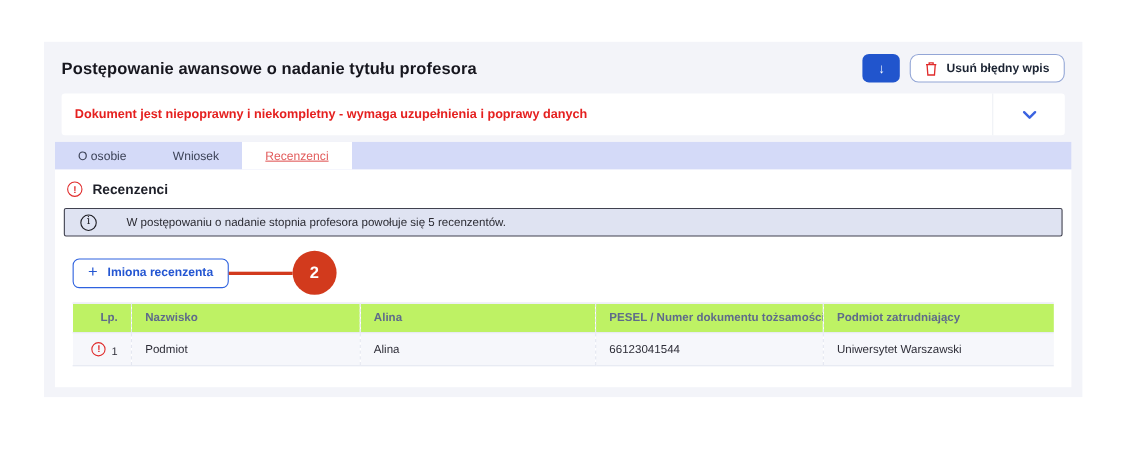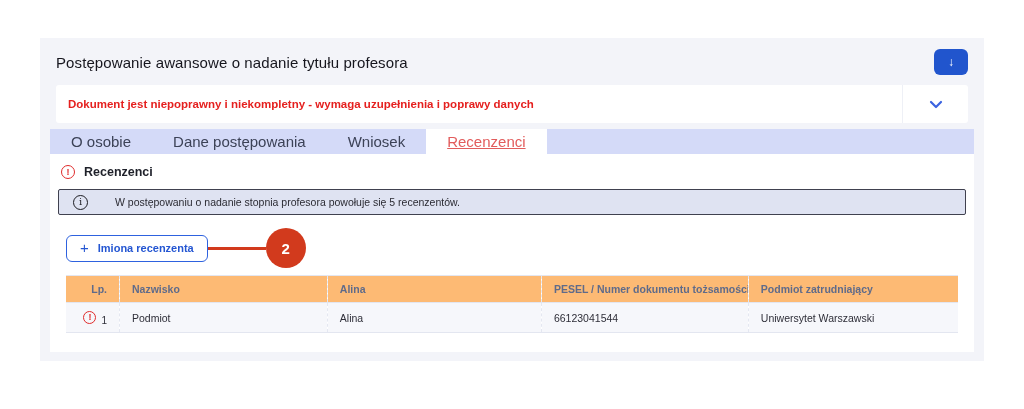--- a/index.html
+++ b/index.html
@@ -16,21 +16,21 @@
     width: 944px;
     background: #f3f4f9;
     padding-bottom: 9px;
   }
   
   .card-header {
     display: flex; justify-content: space-between; align-items: center;
     padding: 11px 16px 10px 16px;
   }
   .page-title {
-    margin: 0; font-size: 15px; font-weight: normal; color: #16161e; letter-spacing: .1px;
+    margin: 0; font-size: 15px; font-weight: bold; color: #16161e; letter-spacing: .1px;
   }
   .header-actions { display: flex; align-items: center; gap: 9px; }
   .btn { height: 26px; display: inline-flex; align-items: center; gap: 8px;
          font-family: "Liberation Sans", sans-serif; font-size: 11px; font-weight: bold;
          cursor: pointer; white-space: nowrap; }
   .btn-primary {
     background: #2155cd; color: #ffffff; border: none; border-radius: 6px; padding: 0 14px;
   }
   .btn-primary .dl-icon { font-size: 12px; font-weight: bold; }
   .btn-outline {
@@ -47,21 +47,21 @@
   }
   .alert-toggle {
     width: 66px; display: flex; align-items: center; justify-content: center;
     border-left: 1px solid #eef0f6; cursor: pointer;
   }
   
   .panel { margin: 6px 10px 0 10px; background: #ffffff; padding-bottom: 19px; }
   .tabbar { background: #d4daf8; display: flex; height: 25px; }
   .tab {
     display: flex; align-items: center; padding: 0 21px;
-    font-size: 15px; color: #3c4257; cursor: pointer; white-space: nowrap;
+    font-size: 11px; color: #3c4257; cursor: pointer; white-space: nowrap;
   }
   .tab.active { background: #ffffff; color: #e25c5c; text-decoration: underline; }
   .section-heading {
     display: flex; align-items: center; gap: 9px;
     padding: 11px 16px 10px 11px;
     font-size: 12.5px; font-weight: bold; color: #1e2029;
   }
   .err-circle {
     width: 14px; height: 14px; min-width: 14px;
     border: 1.5px solid #e02b2b; border-radius: 50%;
@@ -93,21 +93,21 @@
   .annot-circle {
     width: 40px; height: 40px; border-radius: 50%; background: #d23a1d;
     color: #ffffff; font-size: 15px; font-weight: bold;
     display: flex; align-items: center; justify-content: center;
   }
   
   table { width: 892px; margin: 0 16px; border-collapse: collapse; font-size: 10.5px; table-layout: fixed; }
   thead th {
     height: 27px; padding: 0 12px; text-align: left;
     color: #5f6b8a; font-weight: bold;
-    background: #fdba74;
+    background: #bef264;
     border-top: 1px solid #e3e6f0; border-bottom: 1px solid #e3e6f0;
     border-left: 1px dashed #e4e7f1;
     overflow: hidden; white-space: nowrap;
   }
   thead th:first-child { border-left: none; text-align: right; }
   tbody td {
     height: 30px; padding: 0 12px; color: #2e2e38;
     background: #f6f7fb; border-bottom: 1px solid #e3e6f0;
     border-left: 1px dashed #e4e7f1;
     overflow: hidden; white-space: nowrap;
@@ -120,40 +120,47 @@
 </head>
 <body>
 
 <div class="card">
 
   <div class="card-header">
     <h1 class="page-title">Postępowanie awansowe o nadanie tytułu profesora</h1>
     <div class="header-actions">
       <button class="btn btn-primary">
         <span class="dl-icon">↓</span>
+      </button>
+      <button class="btn btn-outline">
+        <span style="display:inline-flex;">
+          <svg width="11" height="13" viewBox="0 0 11 13">
+            <path d="M0.8 2.8 H10.2 M3.7 2.8 V1.2 H7.3 V2.8 M1.8 2.8 L2.5 12.2 H8.5 L9.2 2.8" fill="none" stroke="#e02b2b" stroke-width="1.2"></path>
+          </svg>
+        </span>
+        <span>Usuń błędny wpis</span>
       </button>
     </div>
   </div>
 
   <div class="alert-bar">
     <span class="alert-text">Dokument jest niepoprawny i niekompletny - wymaga uzupełnienia i poprawy danych</span>
     <span class="alert-toggle">
       <span style="display:inline-flex;">
         <svg width="14" height="9" viewBox="0 0 14 9">
           <path d="M2 2 L7 7 L12 2" fill="none" stroke="#3b63e0" stroke-width="2.2" stroke-linecap="round" stroke-linejoin="round"></path>
         </svg>
       </span>
     </span>
   </div>
 
   <div class="panel">
 
     <div class="tabbar">
       <div class="tab">O osobie</div>
-      <div class="tab">Dane postępowania</div>
       <div class="tab">Wniosek</div>
       <div class="tab active">Recenzenci</div>
     </div>
 
     <div class="section-heading">
       <span class="err-circle">!</span>
       <span>Recenzenci</span>
     </div>
 
     <div class="info-box">

